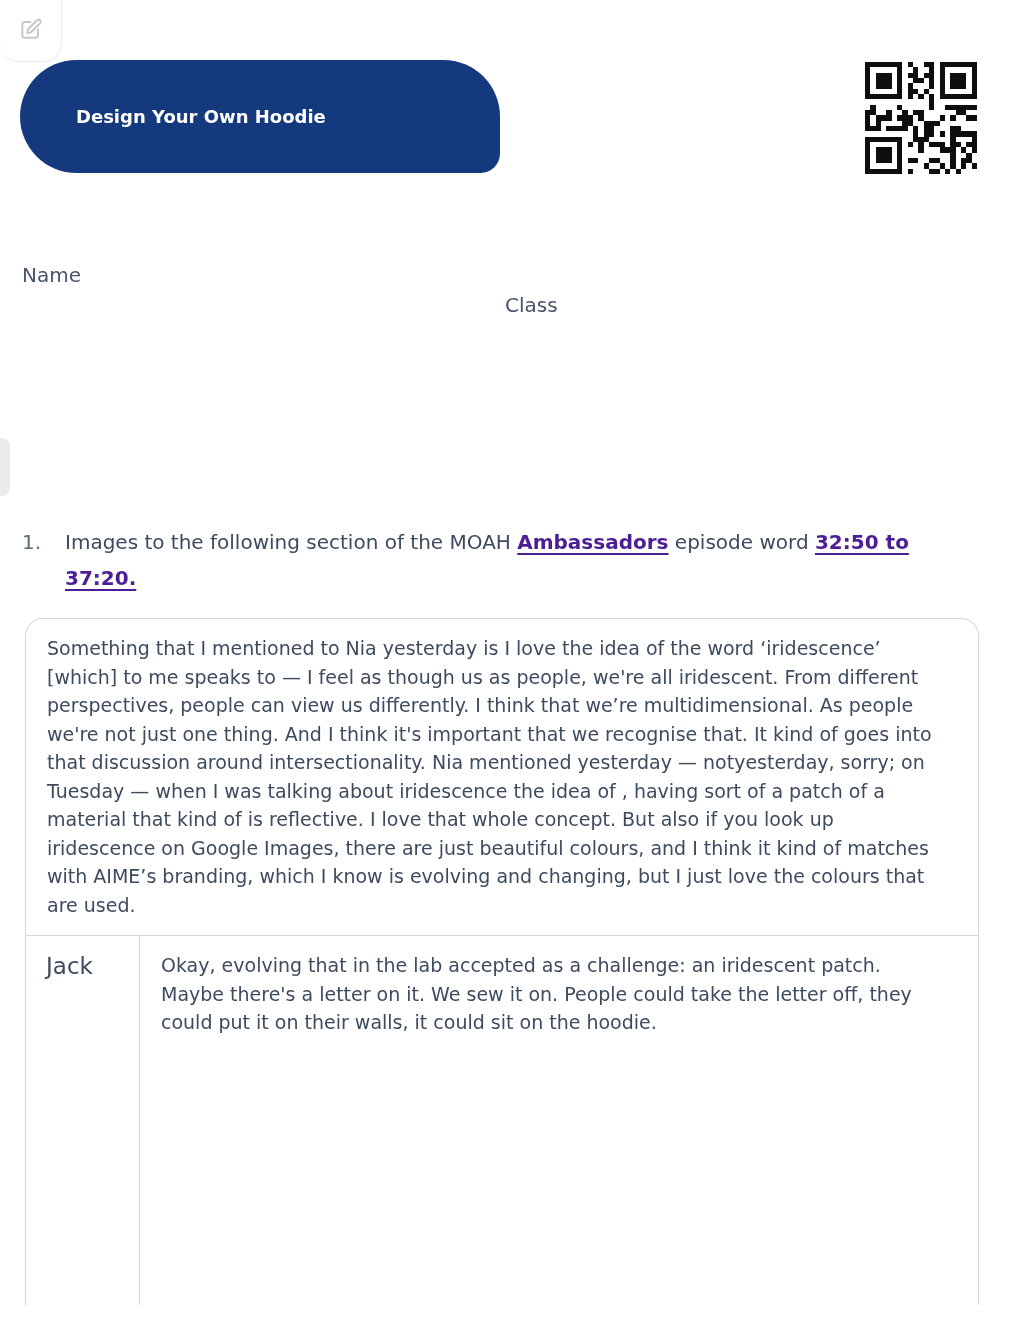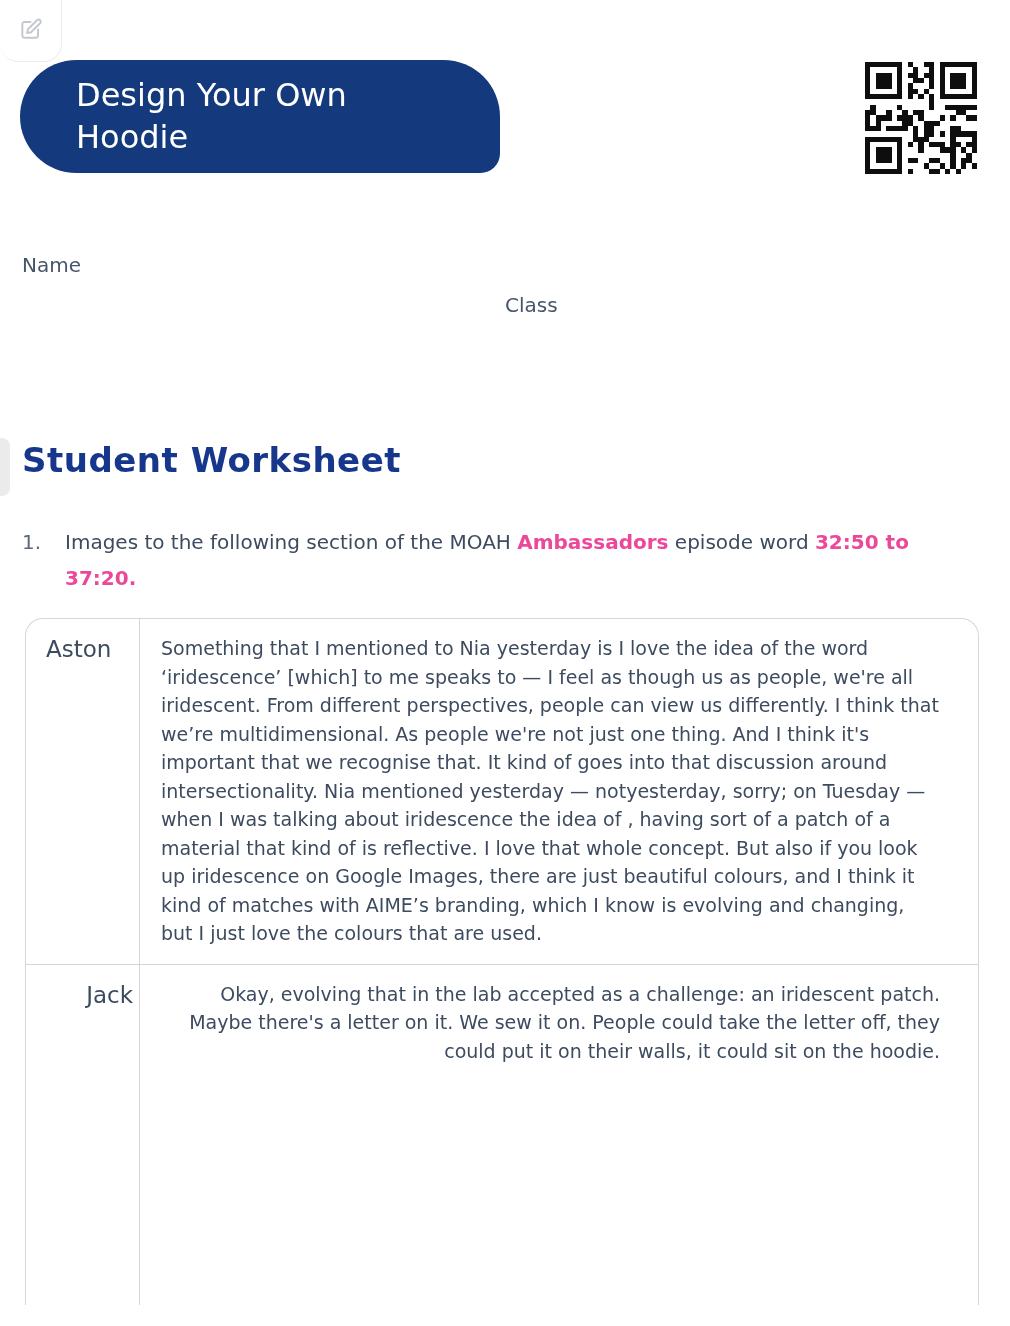--- a/index.html
+++ b/index.html
@@ -33,40 +33,40 @@
   .badge {
     position: absolute; left: 20px; top: 60px;
     width: 480px; height: 113px;
     border-radius: 58px 58px 20px 58px;
     display: flex; align-items: center;
     padding-left: 56px;
     z-index: 2;
   }
   .badge-title {
     color: #ffffff;
-    font-size: 32px;
-    font-weight: 400;
+    font-size: 18px;
+    font-weight: 700;
     line-height: 1.3;
     width: 320px;
   }
 
   
   .qr {
     position: absolute; left: 865px; top: 62px;
     width: 112px; height: 112px;
     background: #ffffff;
   }
 
   
   .field-label {
     position: absolute; top: 253px;
     font-size: 20px;
     color: #47556b;
   }
-  .field-label.name { left: 22px; }
+  .field-label.name { left: 22px; margin-top: 10px; }
   .field-label.class { left: 505px; margin-top: 40px; }
 
   
   .accent-pill {
     position: absolute; left: 0; top: 438px;
     width: 10px; height: 58px;
     background: #ebebec;
     border-radius: 0 8px 8px 0;
   }
   .page-title {
@@ -85,42 +85,43 @@
     font-size: 20px;
     line-height: 36px;
   }
   .instruction .num {
     width: 43px;
     flex: 0 0 43px;
     color: #5d6875;
   }
   .instruction .body { color: #3d4b5f; }
   .instruction a {
-    color: #ec4899;
+    color: #4c1d95;
     font-weight: bold;
+    text-decoration: underline;
     text-decoration-thickness: 2px;
     text-underline-offset: 4px;
     cursor: pointer;
   }
 
   
   .transcript {
     position: absolute; left: 25px; top: 618px;
     width: 954px; height: 687px;
     border: 1.5px solid #d5d6db;
     border-bottom: none;
     border-radius: 18px 18px 0 0;
     overflow: hidden;
     display: flex;
     flex-direction: column;
     background: #ffffff;
   }
   .t-row { display: flex; }
   .t-row + .t-row { border-top: 1.5px solid #d5d6db; }
-  .t-row:last-child { flex: 1 1 auto; text-align: right; }
+  .t-row:last-child { flex: 1 1 auto; }
   .t-speaker {
     flex: 0 0 114px;
     width: 114px;
     border-right: 1.5px solid #d5d6db;
     padding: 17px 6px 0 20px;
     font-size: 23px;
     color: #3d4b5f;
   }
   .t-text {
     flex: 1 1 auto;
@@ -366,30 +367,28 @@
         <rect x="13" y="20" width="1" height="1" fill="#0e0e0e"></rect>
         <rect x="15" y="20" width="1" height="1" fill="#0e0e0e"></rect>
         <rect x="17" y="20" width="1" height="1" fill="#0e0e0e"></rect>
       </svg>
   </div>
 
   <div class="field-label name">Name</div>
   <div class="field-label class">Class</div>
 
   <div class="accent-pill"></div>
-  <h1 class="page-title" style="color: rgb(23, 55, 140);">Student Worksheet</h1>
 
   <div class="instruction">
     <span class="num">1.</span>
     <span class="body"><span>Images to the following section of the MOAH </span><a>Ambassadors</a><span> episode word </span><a>32:50 to 37:20.</a></span>
   </div>
 
   <div class="transcript">
     <div class="t-row">
-      <div class="t-speaker">Aston</div>
       <div class="t-text">Something that I mentioned to Nia yesterday is I love the idea of the word ‘iridescence’ [which] to me speaks to — I feel as though us as people, we're all iridescent. From different perspectives, people can view us differently. I think that we’re multidimensional. As people we're not just one thing. And I think it's important that we recognise that. It kind of goes into that discussion around intersectionality. Nia mentioned yesterday — notyesterday, sorry; on Tuesday — when I was talking about iridescence the idea of , having sort of a patch of a material that kind of is reflective. I love that whole concept. But also if you look up iridescence on Google Images, there are just beautiful colours, and I think it kind of matches with AIME’s branding, which I know is evolving and changing, but I just love the colours that are used.</div>
     </div>
     <div class="t-row">
       <div class="t-speaker">Jack</div>
       <div class="t-text">Okay, evolving that in the lab accepted as a challenge: an iridescent patch. Maybe there's a letter on it. We sew it on. People could take the letter off, they could put it on their walls, it could sit on the hoodie.</div>
     </div>
   </div>
 
 </div>
 

